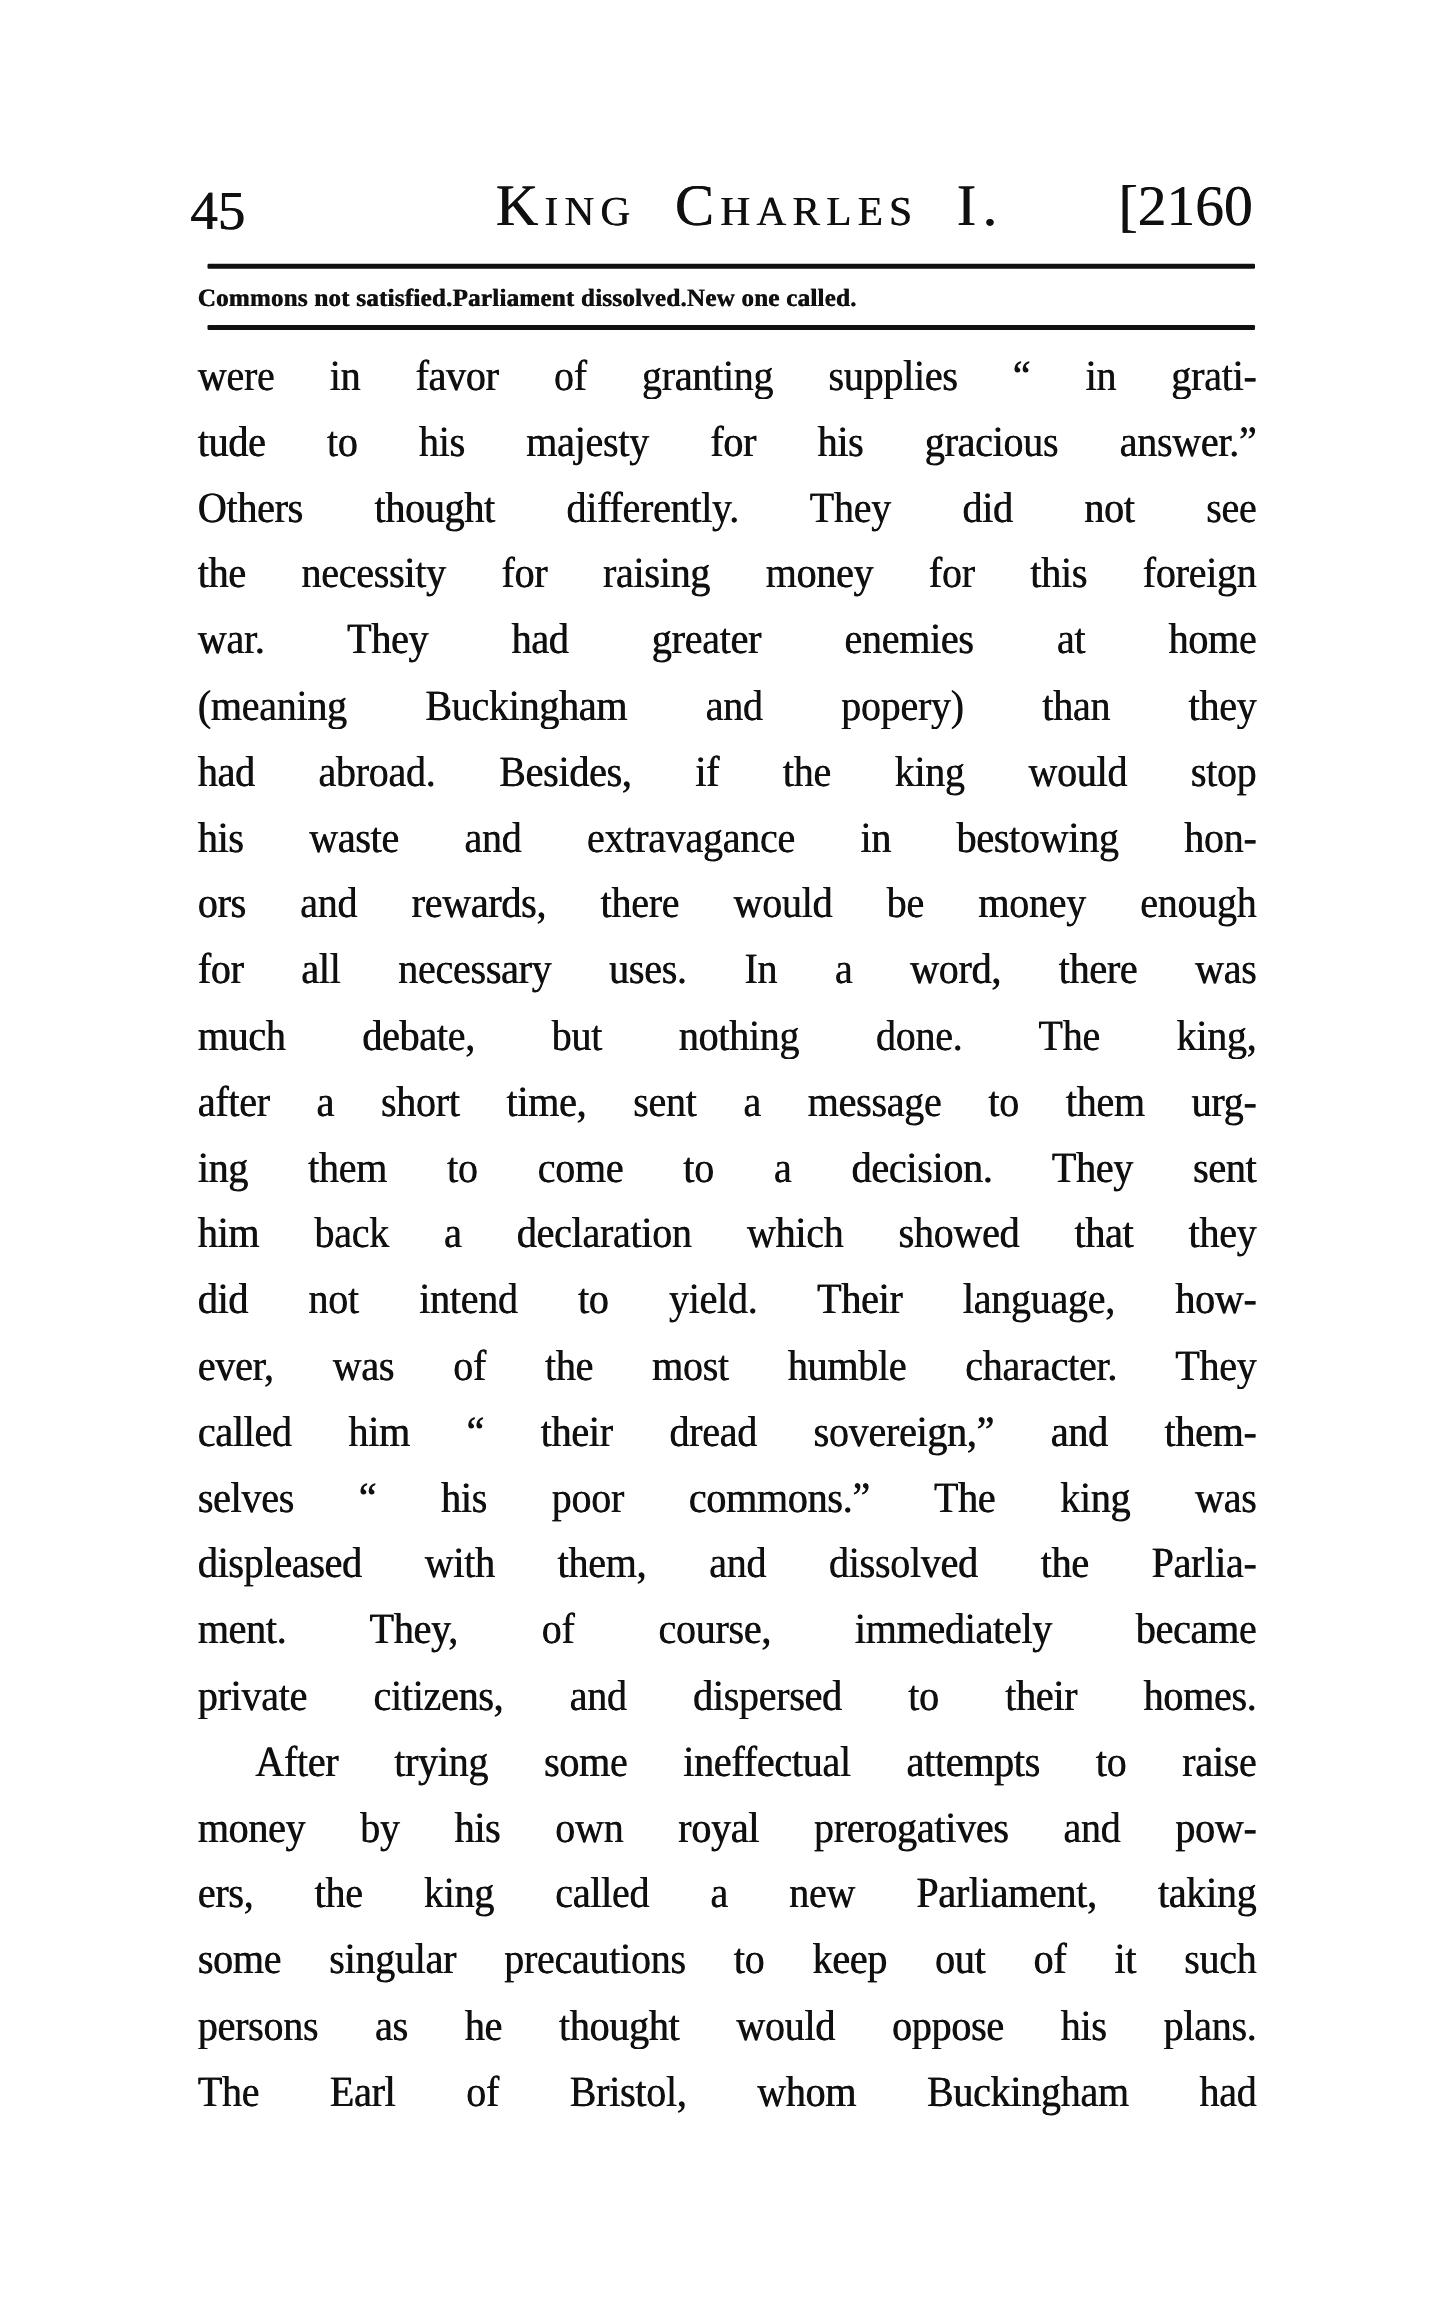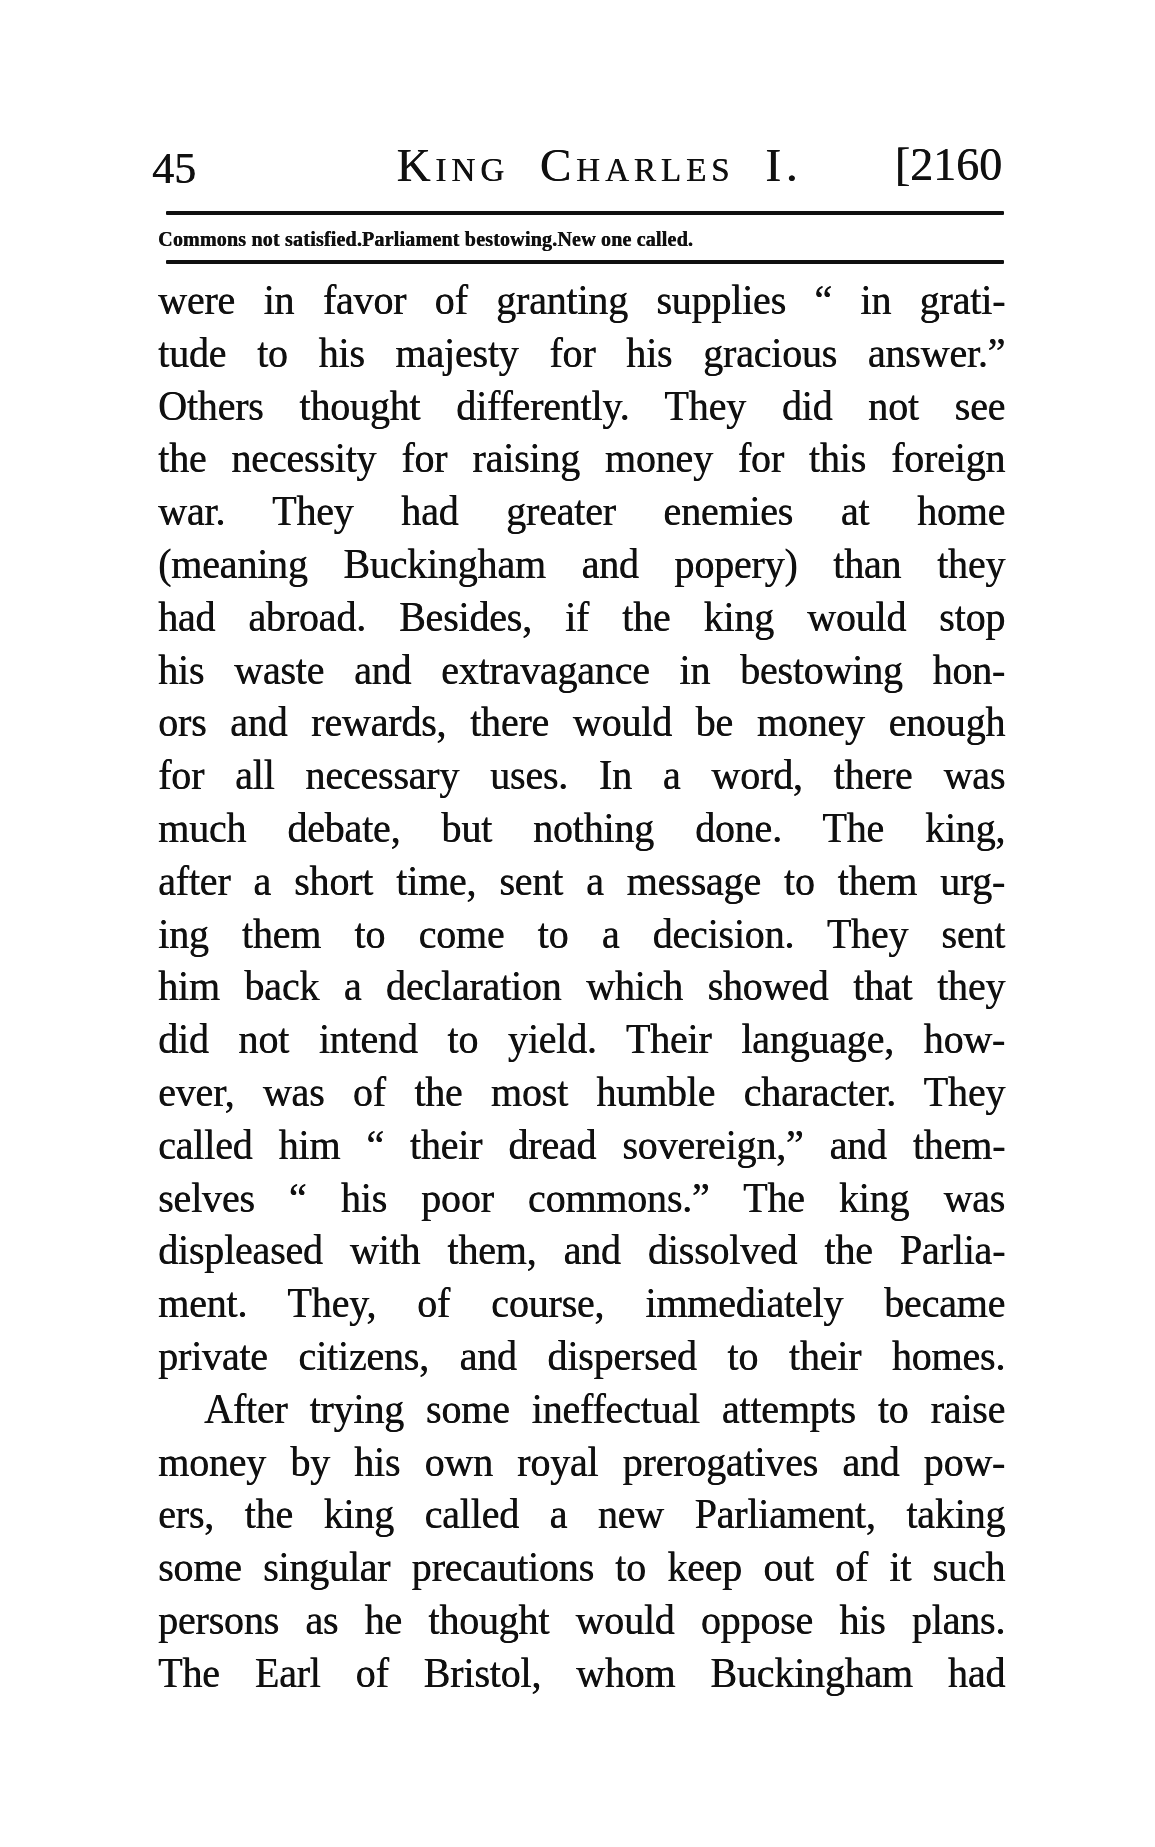--- a/index.html
+++ b/index.html
@@ -79,21 +79,21 @@
     font-weight: bold;
     letter-spacing: 0.2px;
   }
 
   
   .body-text {
     position: absolute;
     left: 158px;
     top: 274px;
     width: 847px;
-    font-size: 40px;
+    font-size: 32px;
   }
   .line {
     height: 52.8px;
     line-height: 52.8px;
     text-align: justify;
     text-align-last: justify;
     letter-spacing: -0.2px;
     transform: scaleY(1.08);        
     transform-origin: 50% 55%;
     white-space: nowrap;
@@ -110,21 +110,21 @@
   <div class="masthead">
     <span class="page-number">45</span>
     <h1 class="running-title">King Charles I.</h1>
     <span class="year-marker">[2160</span>
   </div>
 
   <div class="rule rule-top"></div>
 
   <div class="guide-words">
     <span>Commons not satisfied.</span>
-    <span>Parliament bestowing.</span>
+    <span>Parliament dissolved.</span>
     <span>New one called.</span>
   </div>
 
   <div class="rule rule-bottom"></div>
 
   <main class="body-text">
       <div class="line">were in favor of granting supplies “ in grati-</div>
       <div class="line">tude to his majesty for his gracious answer.”</div>
       <div class="line">Others thought differently. They did not see</div>
       <div class="line">the necessity for raising money for this foreign</div>

